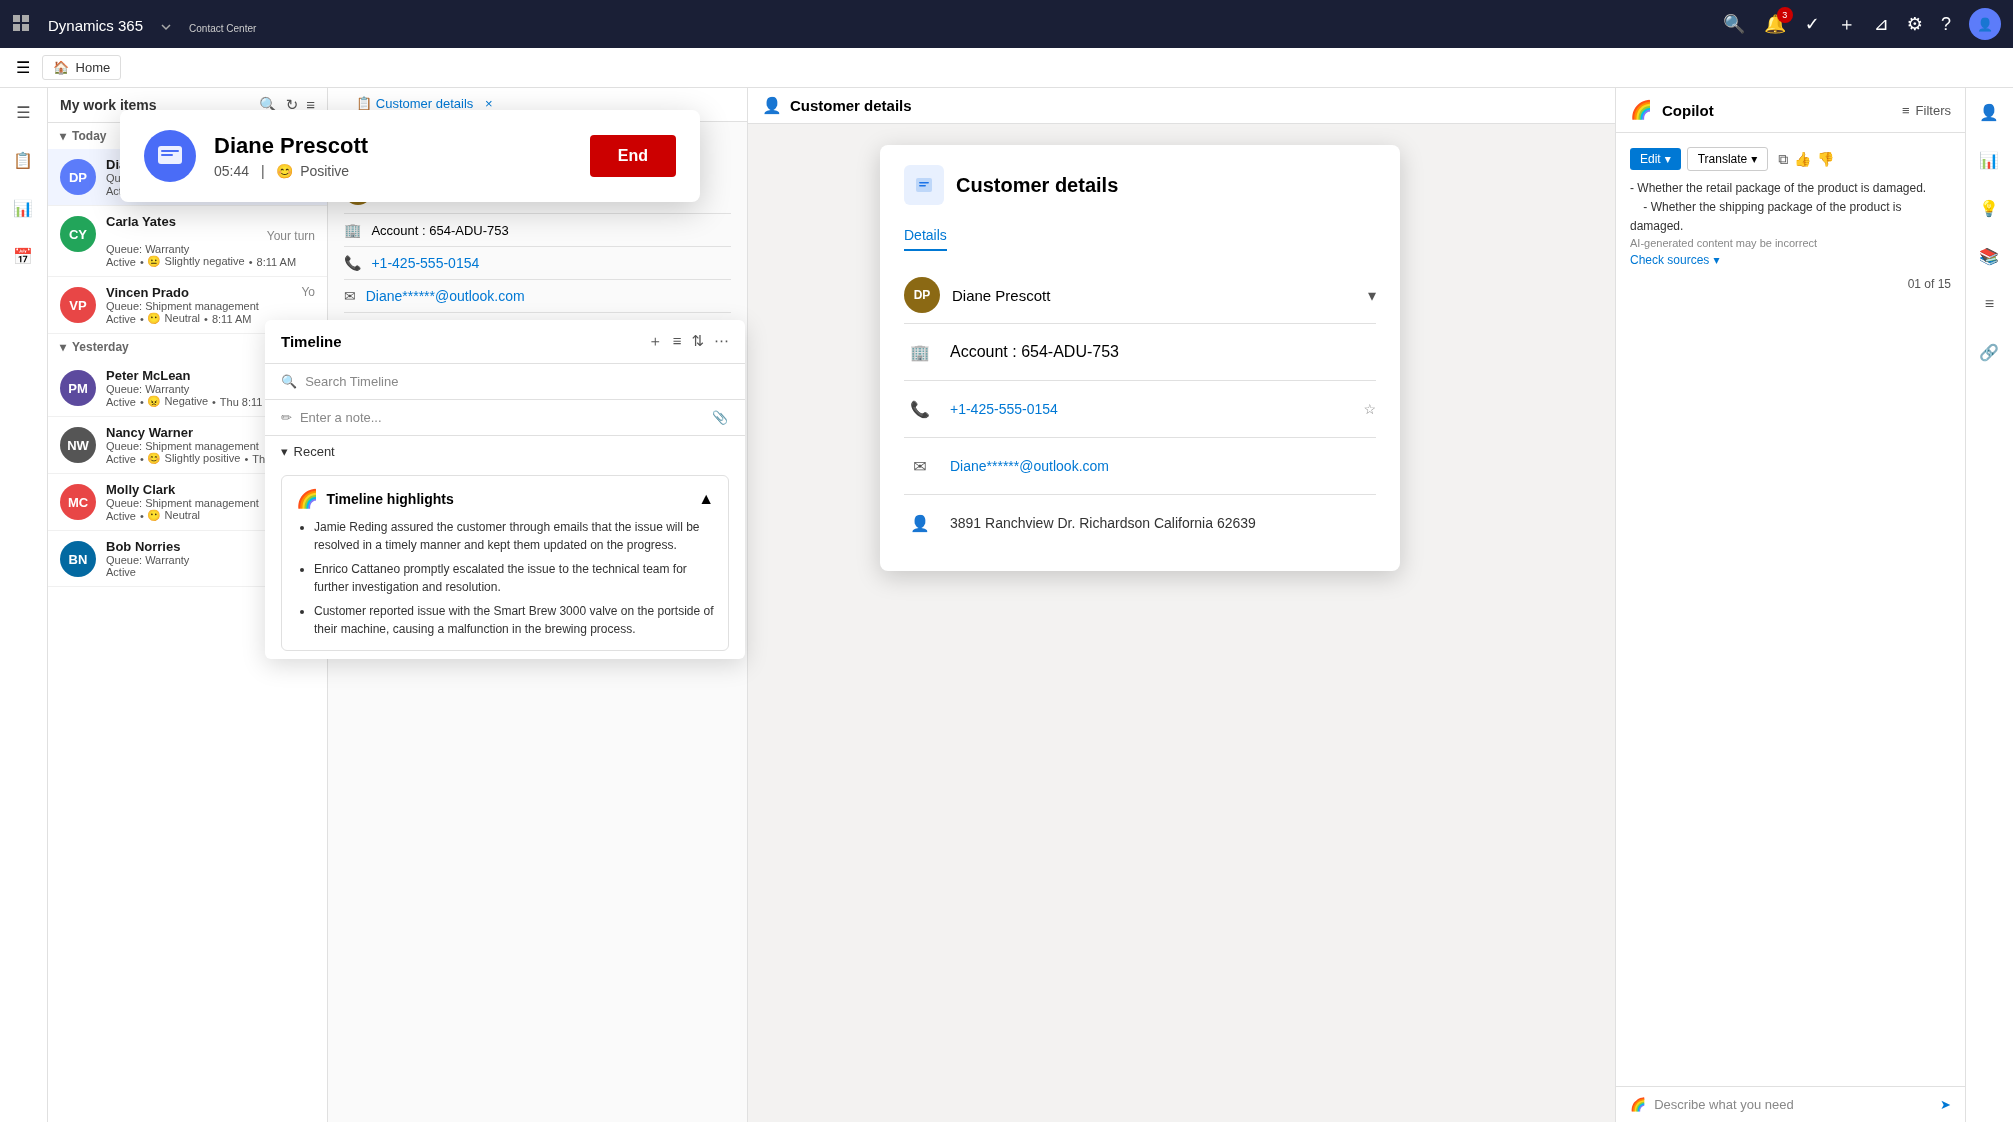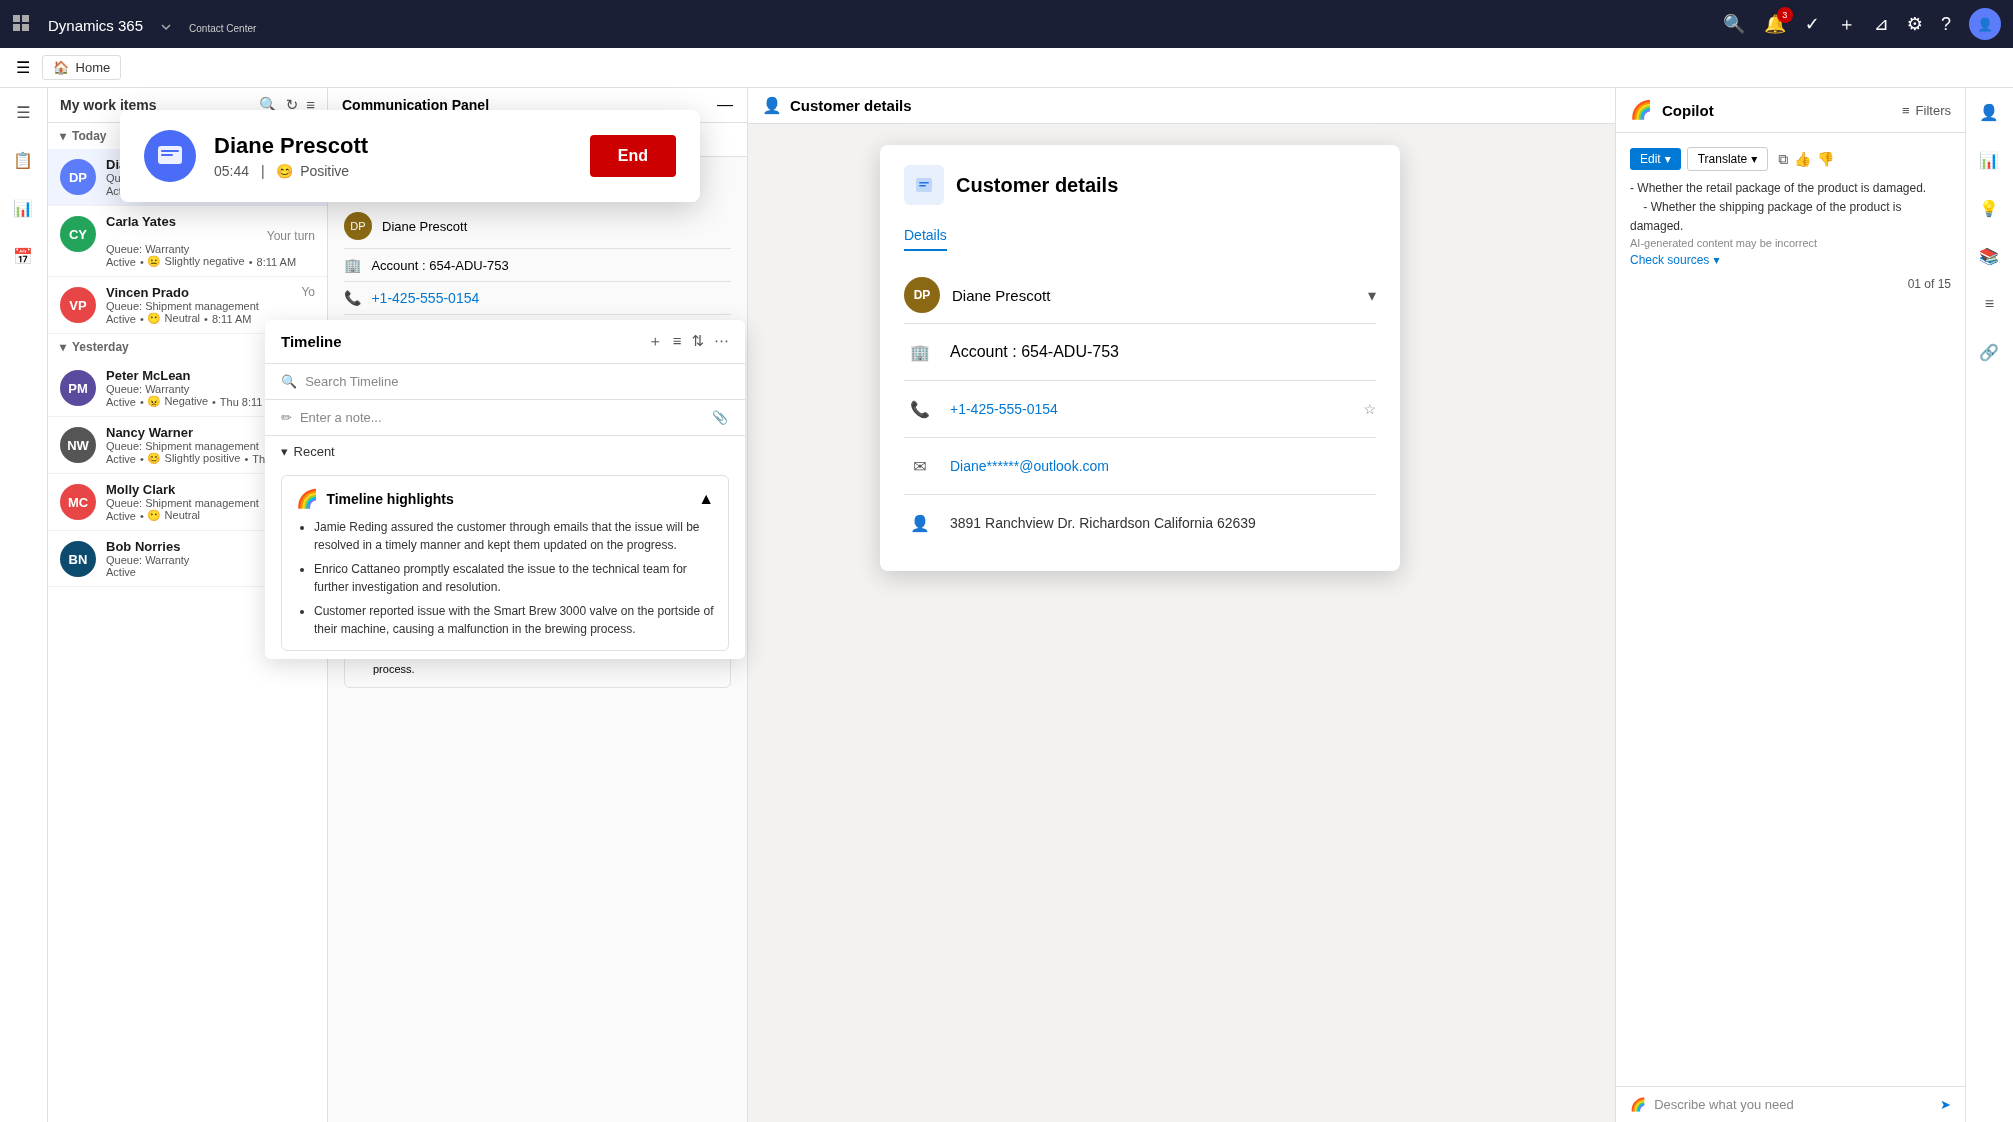--- a/index.html
+++ b/index.html
@@ -695,40 +695,36 @@
           <div class="work-item-queue">Queue: Shipment management</div>
           <div class="work-item-status">
             <span>Active</span>
               <span>•</span>
               <span>😶 Neutral</span>
           </div>
         </div>
       </div>
 
       <div class="work-item">
-        <div class="work-item-avatar" style="background:#0c4a6e;">BN</div>
+        <div class="work-item-avatar" style="background:#0369a1;">BN</div>
         <div class="work-item-info">
           <div style="display:flex;justify-content:space-between;">
             <div class="work-item-name">Bob Norries</div>
             <div class="work-item-time">Yo</div>
           </div>
           <div class="work-item-queue">Queue: Warranty</div>
           <div class="work-item-status">
             <span>Active</span>
           </div>
         </div>
       </div>
     </div>
   </div>
 
   <div class="comm-panel">
-    <div class="comm-header">
-      <span class="comm-title">Communication Panel</span>
-      <span>—</span>
-    </div>
     <div class="tab-bar">
       <div class="tab active">
         <span>📋 Customer details</span>
         <span style="margin-left:8px;">×</span>
       </div>
     </div>
 
     <div style="padding:12px 16px; font-size:13px;">
       <div style="border-bottom:2px solid #0078d4; display:inline-block; padding-bottom:4px; font-weight:500; color:#0078d4; margin-bottom:14px;">Details</div>
       

